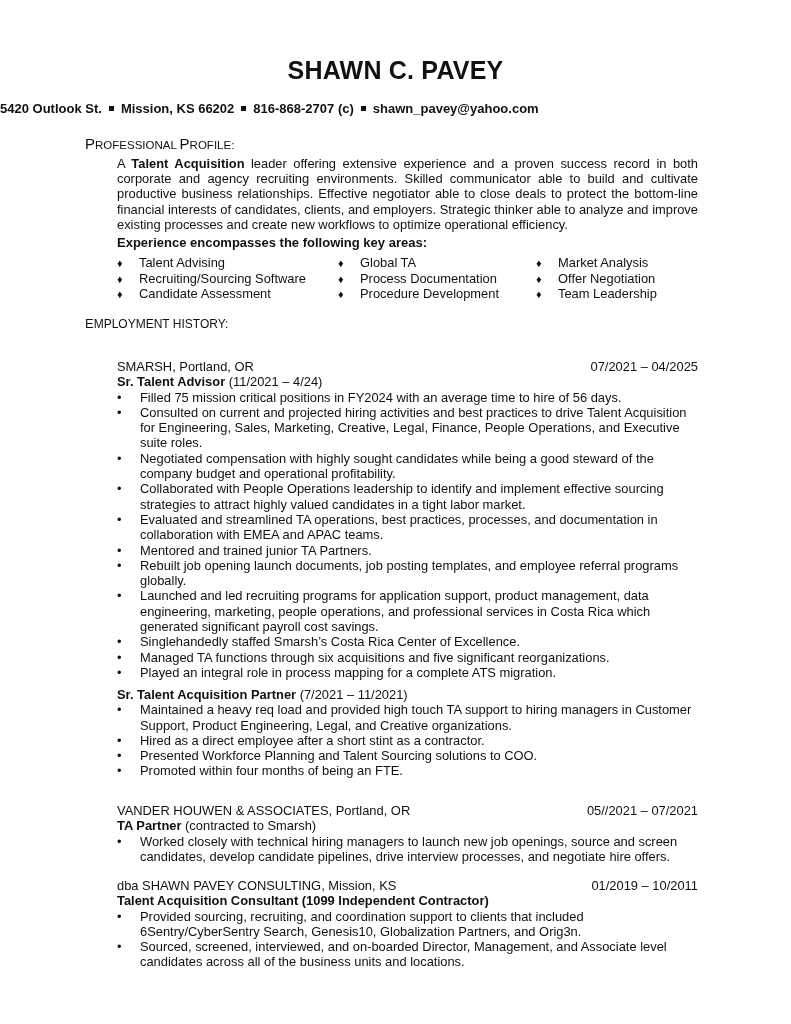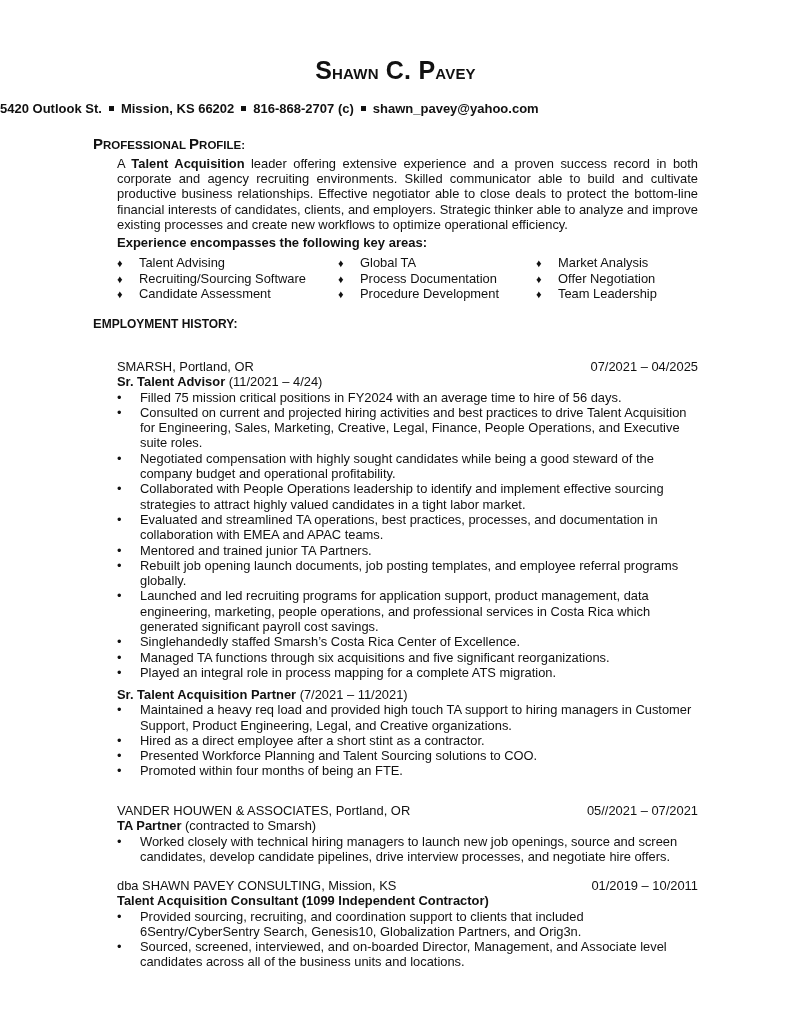--- a/index.html
+++ b/index.html
@@ -1,26 +1,26 @@
 <!DOCTYPE html>
 <html><head>
 <meta charset="utf-8">
 <style>
   html, body { margin: 0; padding: 0; background: #ffffff; }
   body { width: 791px; height: 1024px; position: relative; overflow: hidden;
          font-family: "Liberation Sans", sans-serif; color: #111; }
   .page { position: absolute; left: 0; top: 0; width: 791px; height: 1024px; }
   .name { position: absolute; top: 56px; left: 0; width: 791px; text-align: center;
           font-size: 25px; font-weight: bold; letter-spacing: 0.2px; }
-  .name .sc { font-size: 15px; }
+  .name .sc { font-size: 25px; }
   .contact { position: absolute; top: 101px; left: 0; width: 791px; text-align: left;
              font-size: 13px; font-weight: bold; }
   .contact .sep { display: inline-block; width: 5px; height: 5px; background: #111;
                   margin: 0 7px; vertical-align: middle; position: relative; top: -1px; }
-  .sec-title { position: absolute; left: 93px; font-weight: bold; font-size: 15px; text-align: center; }
+  .sec-title { position: absolute; left: 85px; font-weight: normal; font-size: 15px; text-align: center; }
   .sec-title .sc { font-size: 11.5px; }
   .profile { position: absolute; left: 117px; top: 156px; width: 581px;
              font-size: 12.9px; line-height: 15.2px; text-align: justify; }
   .profile b { font-weight: bold; }
   .key-title { position: absolute; left: 117px; top: 235px; font-size: 13px; font-weight: bold; }
   .keys { position: absolute; top: 255px; left: 117px; width: 600px; }
   .key-col { position: absolute; top: 0; }
   .key-item { height: 15.5px; font-size: 12.9px; line-height: 15.5px; white-space: nowrap; }
   .key-item .dia { display: inline-block; width: 22px; font-size: 11px; }
   .job { position: absolute; left: 117px; width: 581px; }

